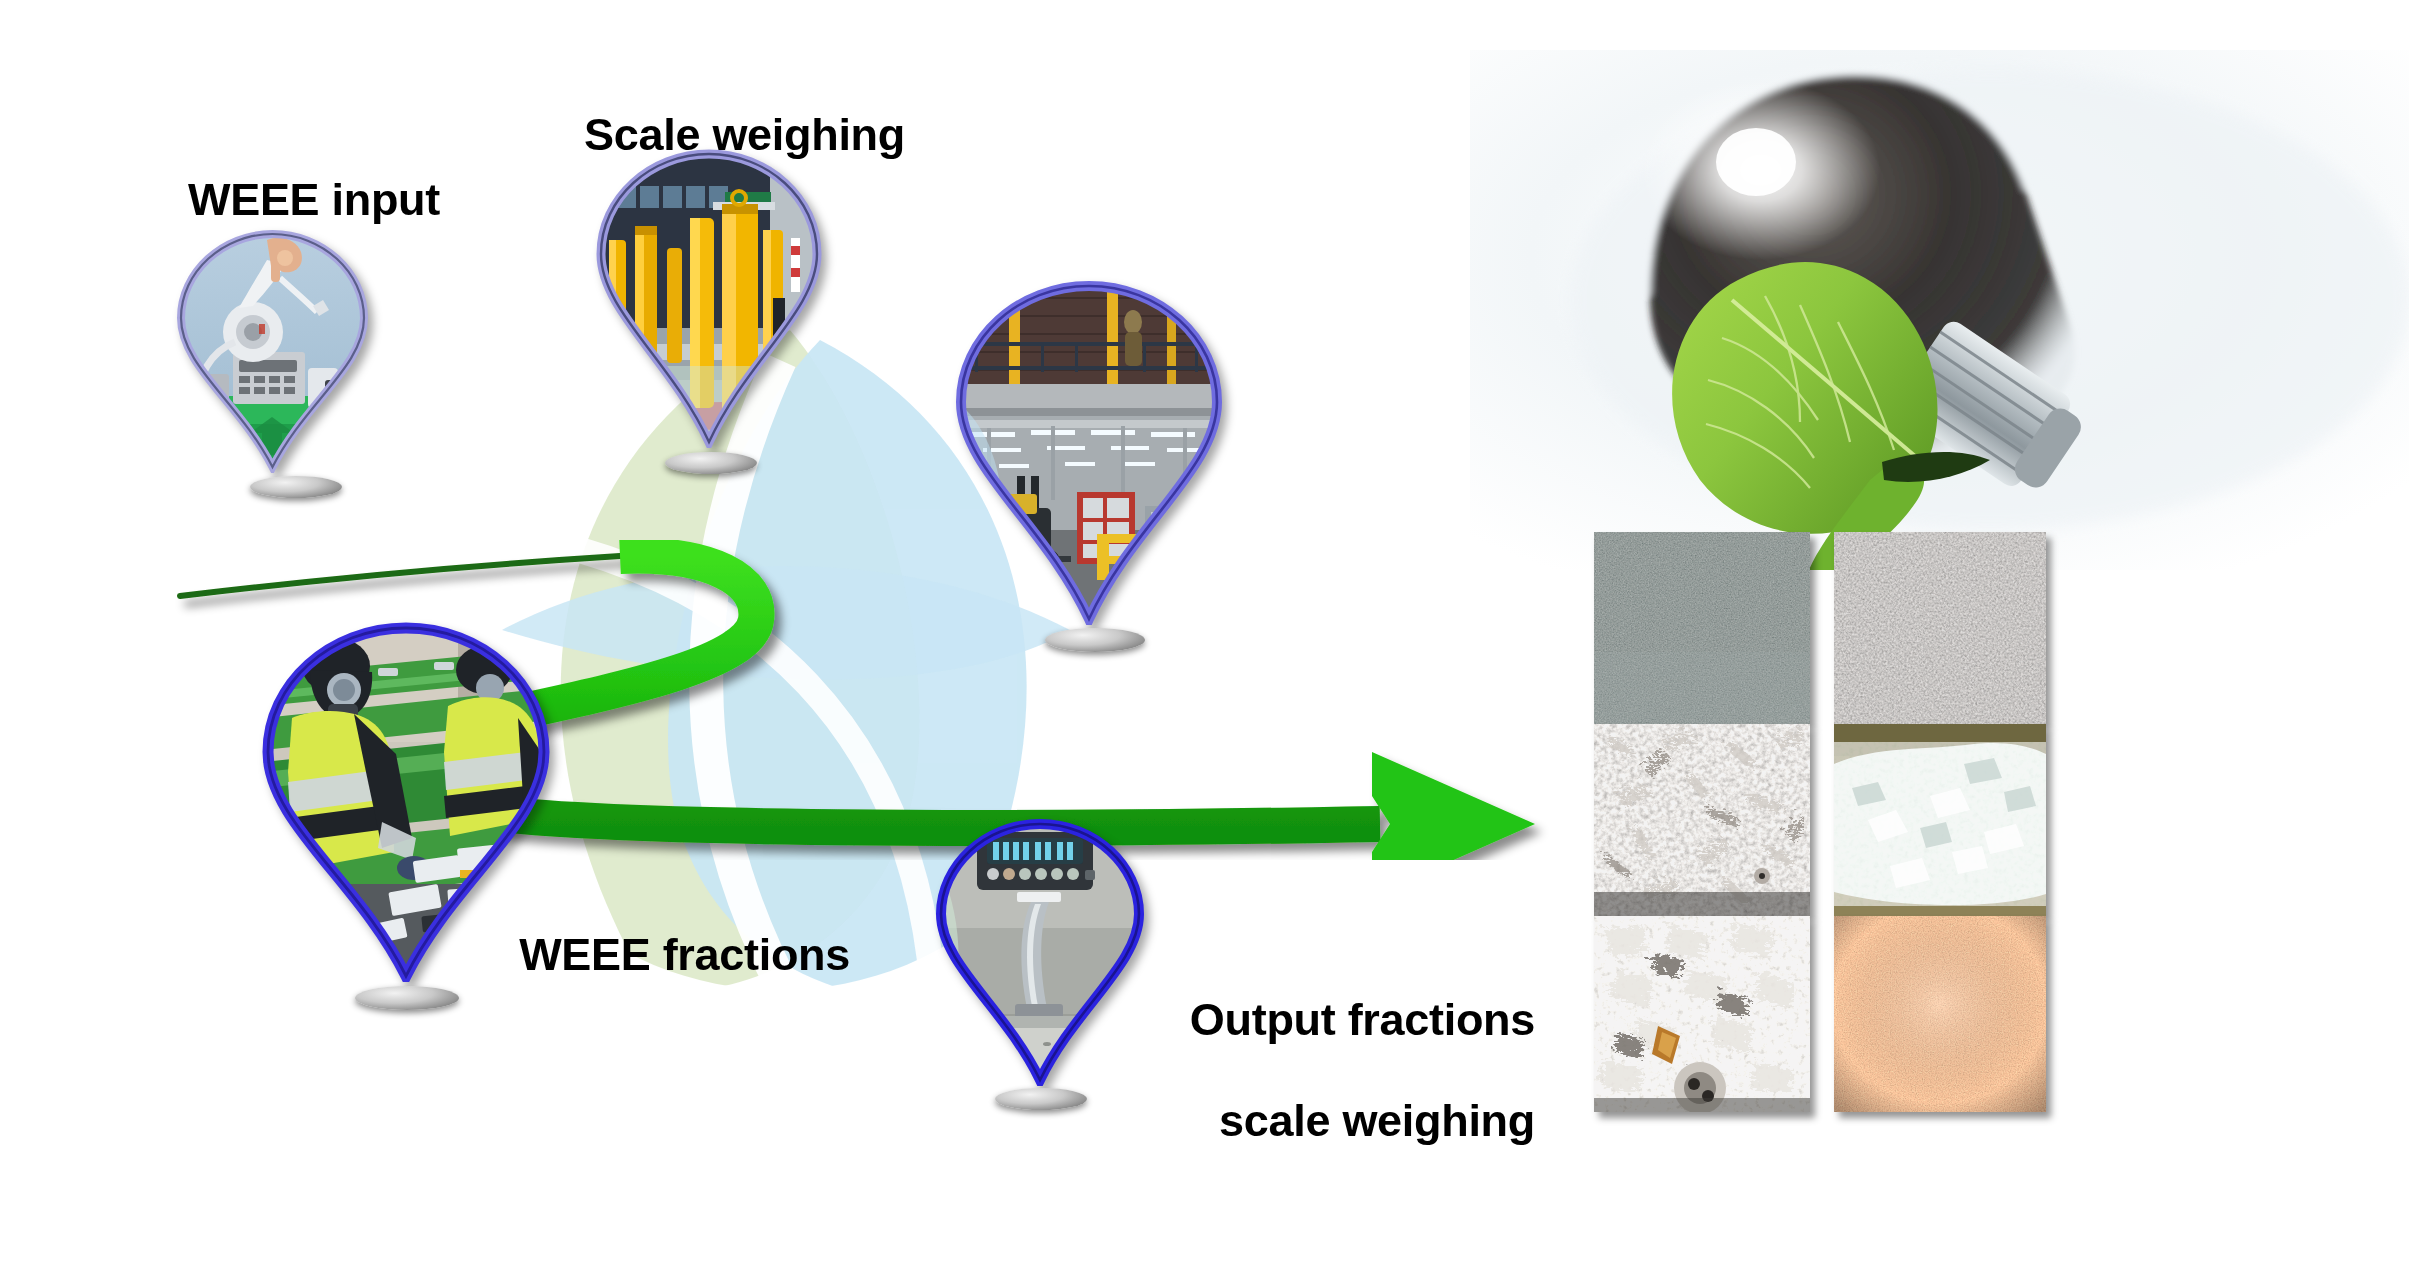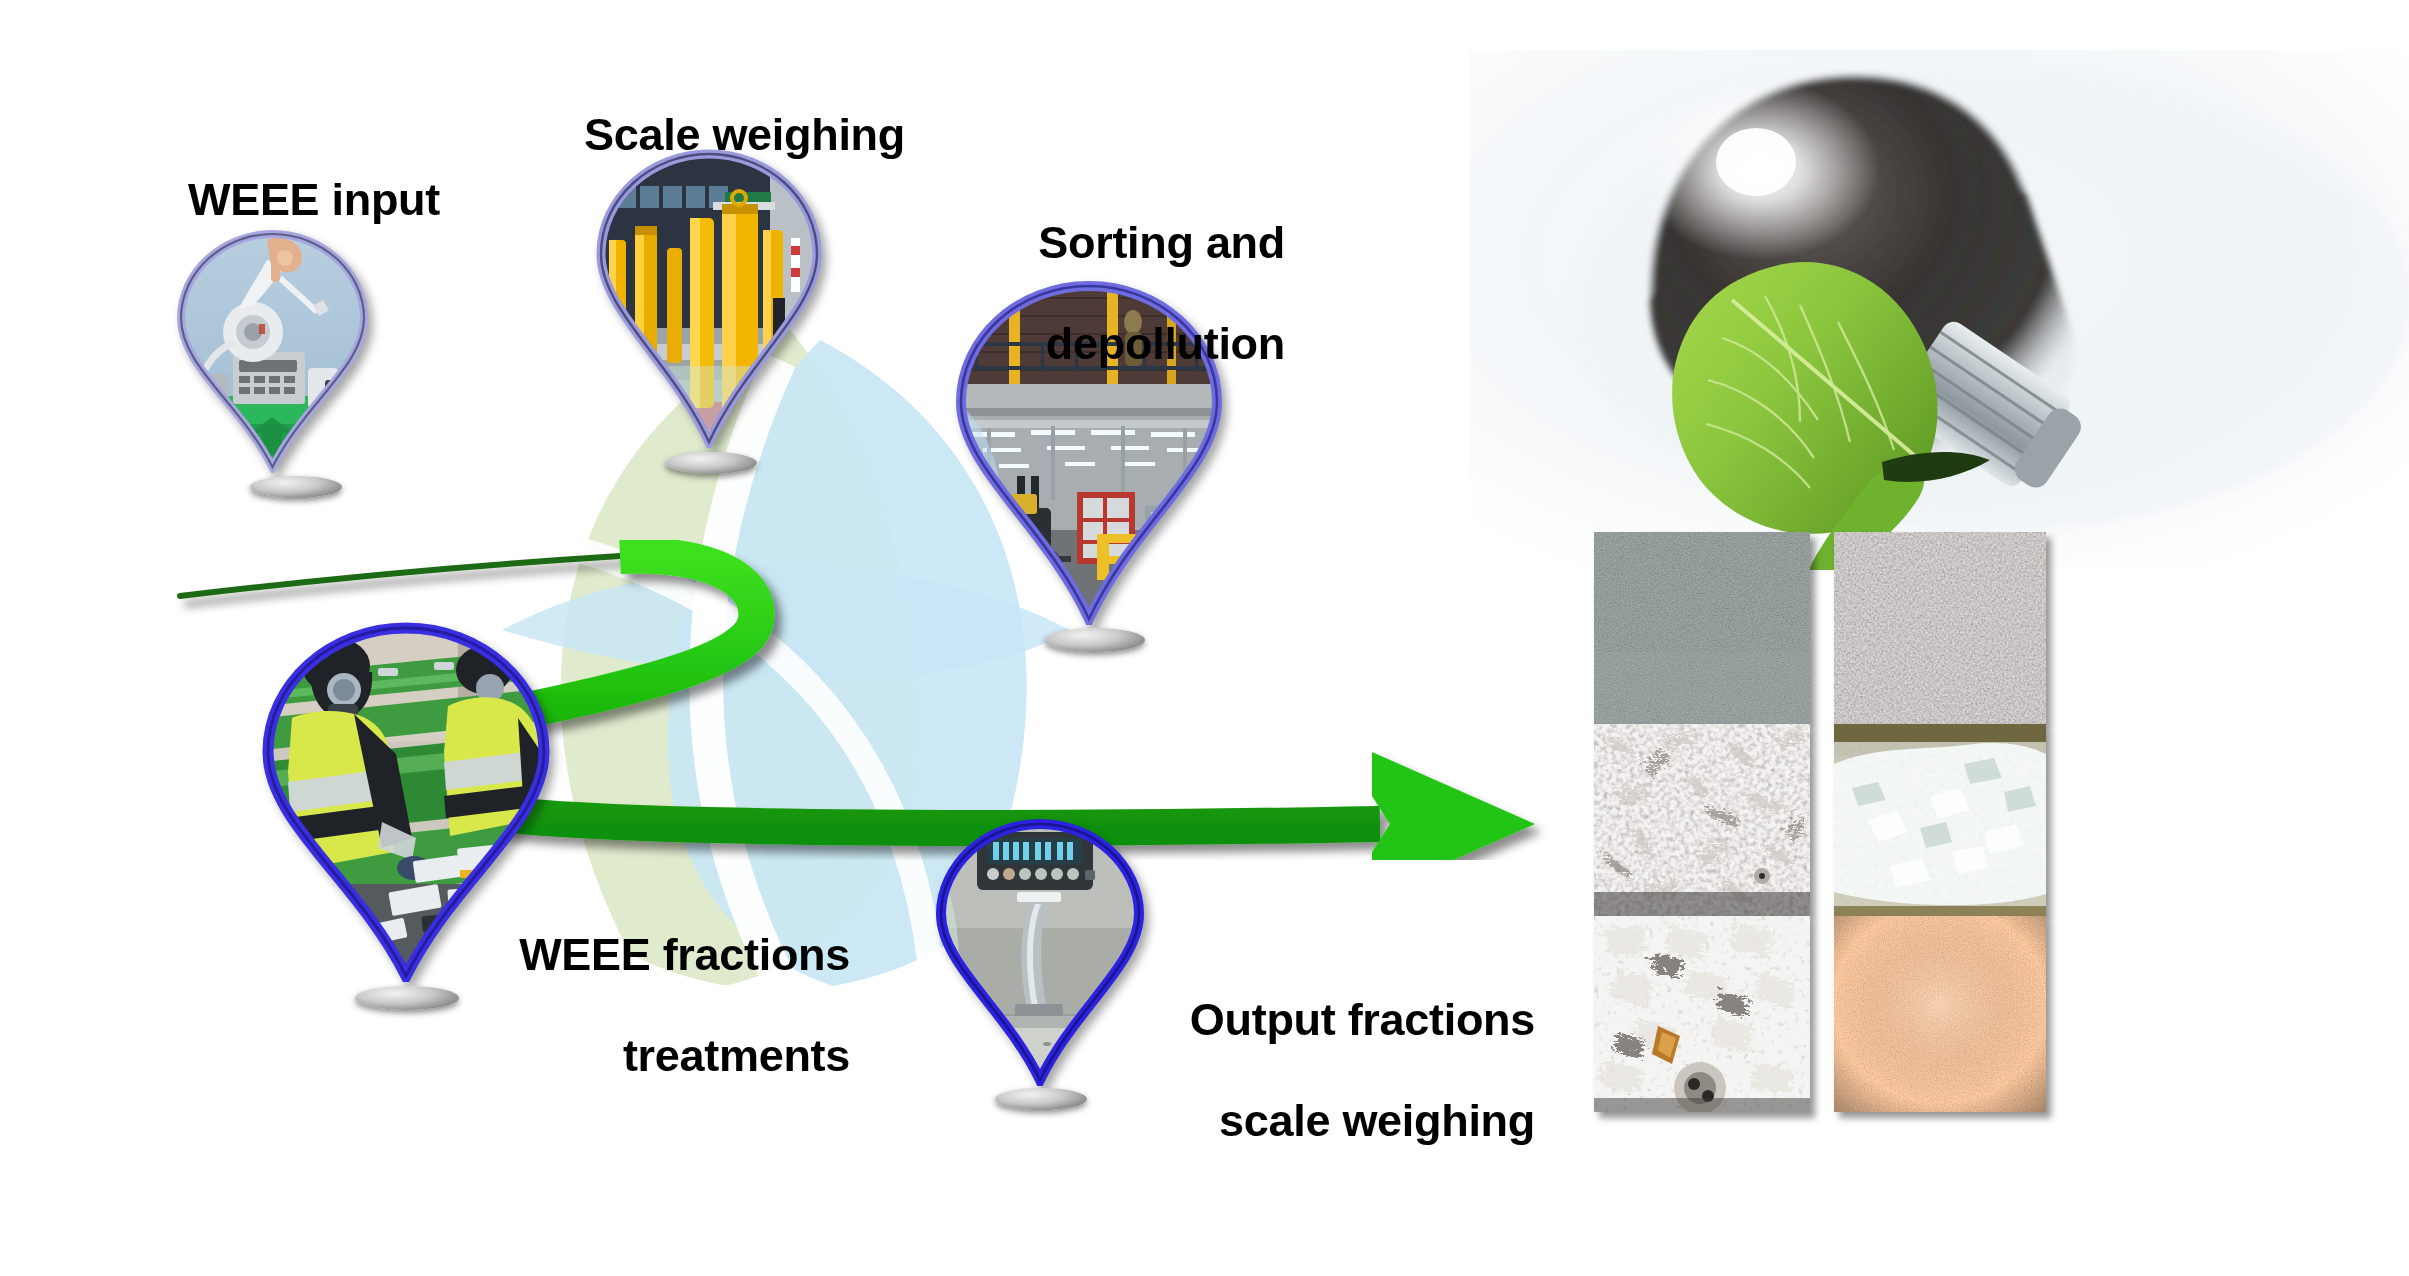--- a/index.html
+++ b/index.html
@@ -575,28 +575,23 @@
                  C 70 190 6 146 6 96 C 6 48 50 6 105 6 Z" fill="none" stroke="#1a1490" stroke-width="2.6"></path>
       </svg>
     </div>
   </div>
   <div class="pin-base" style="left:995px; top:1088px; width:92px; height:22px;"></div>
 
   <div class="label" style="left:110px; top:175px; width:330px; font-size:45px;">WEEE input</div>
 
   <div class="label" style="left:545px; top:110px; width:360px; font-size:45px;">Scale weighing</div>
 
-  <div class="label" style="left:955px; top:168px; width:330px; font-size:45px;">
-    <div>Sorting and</div>
-    <div>depollution</div>
-  </div>
 
   <div class="label" style="left:500px; top:880px; width:350px; font-size:45px;">
     <div>WEEE fractions</div>
-    <div>treatments</div>
   </div>
 
   <div class="label" style="left:1155px; top:945px; width:380px; font-size:45px;">
     <div>Output fractions</div>
     <div>scale weighing</div>
   </div>
 
   <div class="swatch" style="left:1594px; top:532px; width:216px; height:192px;">
     <svg class="swatch-inner" viewBox="0 0 216 192" preserveAspectRatio="none">
       <defs>

